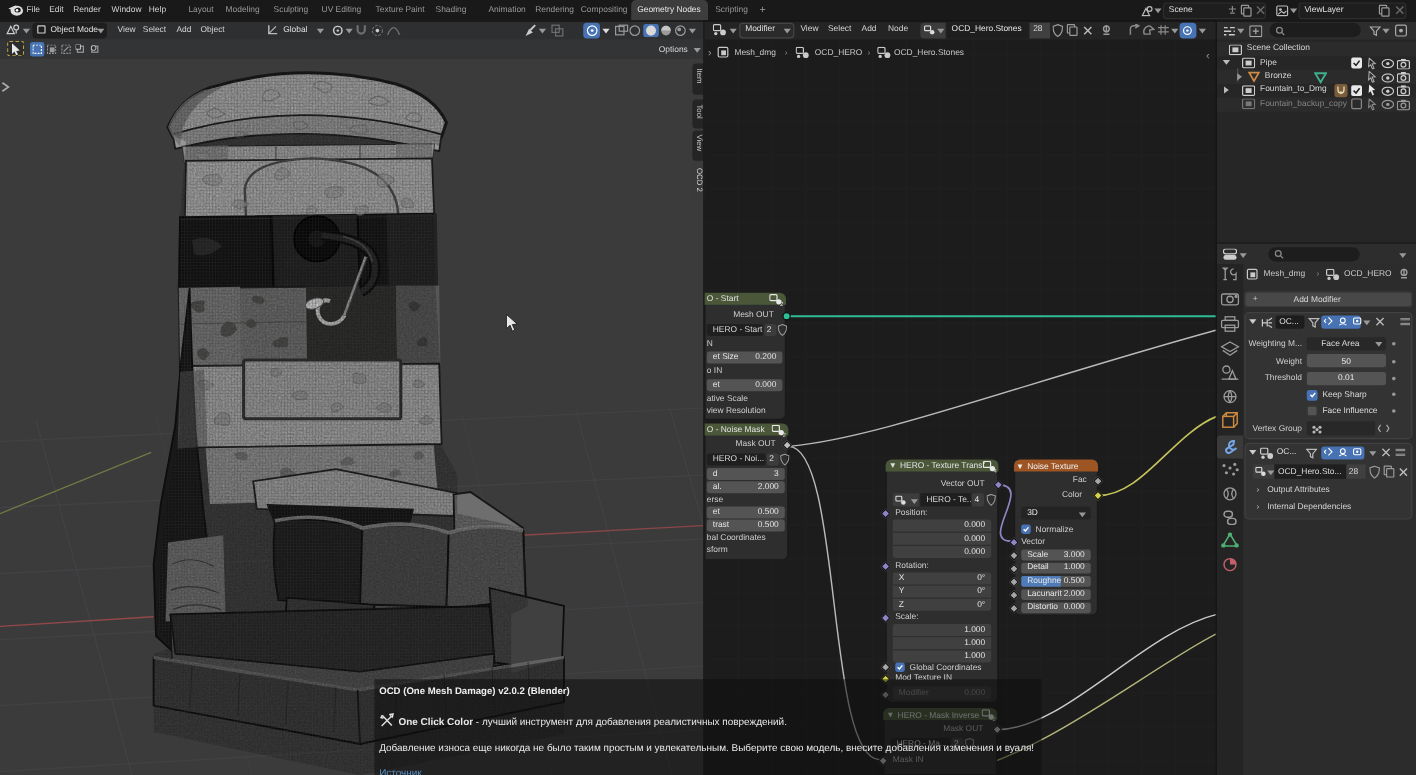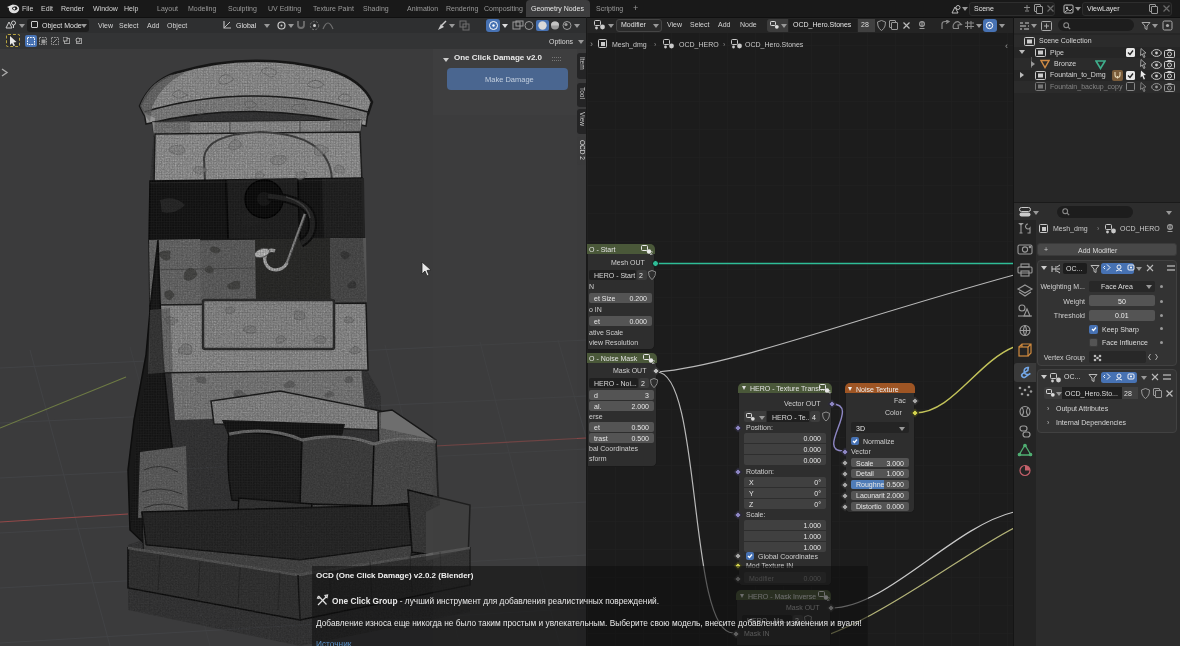--- a/index.html
+++ b/index.html
@@ -358,28 +358,20 @@
     <g clip-path="url(#towerclip)">
       <rect x="120" y="49" width="360" height="597" filter="url(#grain)" opacity="0.28"></rect>
       <rect x="120" y="49" width="360" height="597" fill="url(#wire)" opacity="0.42"></rect>
     </g>
 
     <path d="M422 262 L422 274 L425 271 L427 276 L429 275 L427 270.5 L431 270 Z" fill="#e8e8e8" stroke="#222" stroke-width="0.8"></path>
 
     <path d="M2 69 L7 72.5 L2 76" stroke="#aaa" stroke-width="1.4" fill="none"></path>
   </svg>
 
-  <div class="abs" id="npanel" style="left:433px;top:49px;width:144px;height:597px;background:rgba(62,62,63,0.35);">
-    <div class="abs" style="left:0;top:0;width:144px;height:66px;background:rgba(62,62,63,0.85);"></div>
-    <div class="chev abs" style="left:10px;top:9px;border-top-color:#ccc;"></div>
-    <div class="txt" style="left:21px;top:5px;color:#eaeaea;font-weight:bold;font-size:8px;">One Click Damage v2.0</div>
-    <div class="abs" style="left:119px;top:8px;width:9px;height:4px;border-top:1px dotted #777;border-bottom:1px dotted #777;"></div>
-    <div class="abs" style="left:14px;top:19px;width:121px;height:22px;background:#4a6690;border-radius:4px;"></div>
-    <div class="txt" style="left:52px;top:27px;color:#c3cfdf;font-size:7.5px;">Make Damage</div>
-  </div>
 
   <div class="abs" style="left:577px;top:53px;width:10px;height:26px;background:#242425;border-radius:3px 0 0 3px;"></div>
   <div class="txt" style="left:578px;top:57px;color:#c8c8c8;font-size:6.5px;writing-mode:vertical-rl;">Item</div>
   <div class="abs" style="left:577px;top:83px;width:10px;height:24px;background:#242425;border-radius:3px 0 0 3px;"></div>
   <div class="txt" style="left:578px;top:87px;color:#c8c8c8;font-size:6.5px;writing-mode:vertical-rl;">Tool</div>
   <div class="abs" style="left:577px;top:109px;width:10px;height:25px;background:#242425;border-radius:3px 0 0 3px;"></div>
   <div class="txt" style="left:578px;top:112px;color:#c8c8c8;font-size:6.5px;writing-mode:vertical-rl;">View</div>
   <div class="abs" style="left:577px;top:137px;width:10px;height:28px;background:#3a3a3b;border-radius:3px 0 0 3px;"></div>
   <div class="txt" style="left:578px;top:140px;color:#d8d8d8;font-size:6.5px;writing-mode:vertical-rl;">OCD 2</div>
 
@@ -1048,22 +1040,22 @@
     <div class="txt" style="left:33px;top:216px;color:#bbb;">›</div>
     <div class="txt" style="left:42px;top:216px;color:#d5d5d5;">Internal Dependencies</div>
   </div>
 
   <div class="abs" style="left:0;top:17px;width:1180px;height:1px;background:#101010;"></div>
   <div class="abs" style="left:586px;top:17px;width:1px;height:629px;background:#191919;"></div>
   <div class="abs" style="left:1013px;top:17px;width:1px;height:629px;background:#151515;"></div>
   <div class="abs" style="left:1014px;top:202px;width:166px;height:1px;background:#1a1a1a;"></div>
 
   <div class="abs" id="overlay" style="left:312px;top:566px;width:556px;height:80px;background:rgba(14,14,14,0.55);"></div>
-  <div class="txt" style="left:316px;top:572px;font-size:8px;font-weight:bold;color:#f0f0f0;">OCD (One Click Damage) v2.0.2 (Blender)</div>
+  <div class="txt" style="left:316px;top:572px;font-size:8px;font-weight:bold;color:#f0f0f0;">OCD (One Mesh Damage) v2.0.2 (Blender)</div>
   <svg class="abs" style="left:316px;top:594px;" width="13" height="13" viewBox="0 0 13 13">
     <path d="M2 11 L10 3 M10 3 L9 1.5 L11.5 1 L11 3.5 Z" stroke="#e0e0e0" stroke-width="1.2" fill="none"></path>
     <path d="M2.5 2 L10.5 10.5 M2.5 2 L1.5 4 L3.5 4.5" stroke="#e0e0e0" stroke-width="1.2" fill="none"></path>
   </svg>
-  <div class="txt" style="left:332px;top:597px;font-size:8.3px;color:#e8e8e8;"><b>One Click Group</b> - лучший инструмент для добавления реалистичных повреждений.</div>
+  <div class="txt" style="left:332px;top:597px;font-size:8.3px;color:#e8e8e8;"><b>One Click Color</b> - лучший инструмент для добавления реалистичных повреждений.</div>
   <div class="txt" style="left:316px;top:619px;font-size:8.3px;color:#e8e8e8;">Добавление износа еще никогда не было таким простым и увлекательным. Выберите свою модель, внесите добавления изменения и вуаля!</div>
   <div class="txt" style="left:316px;top:640px;font-size:8.3px;color:#5a8fc4;">Источник</div>
 
 </div>
 
 </body></html>

